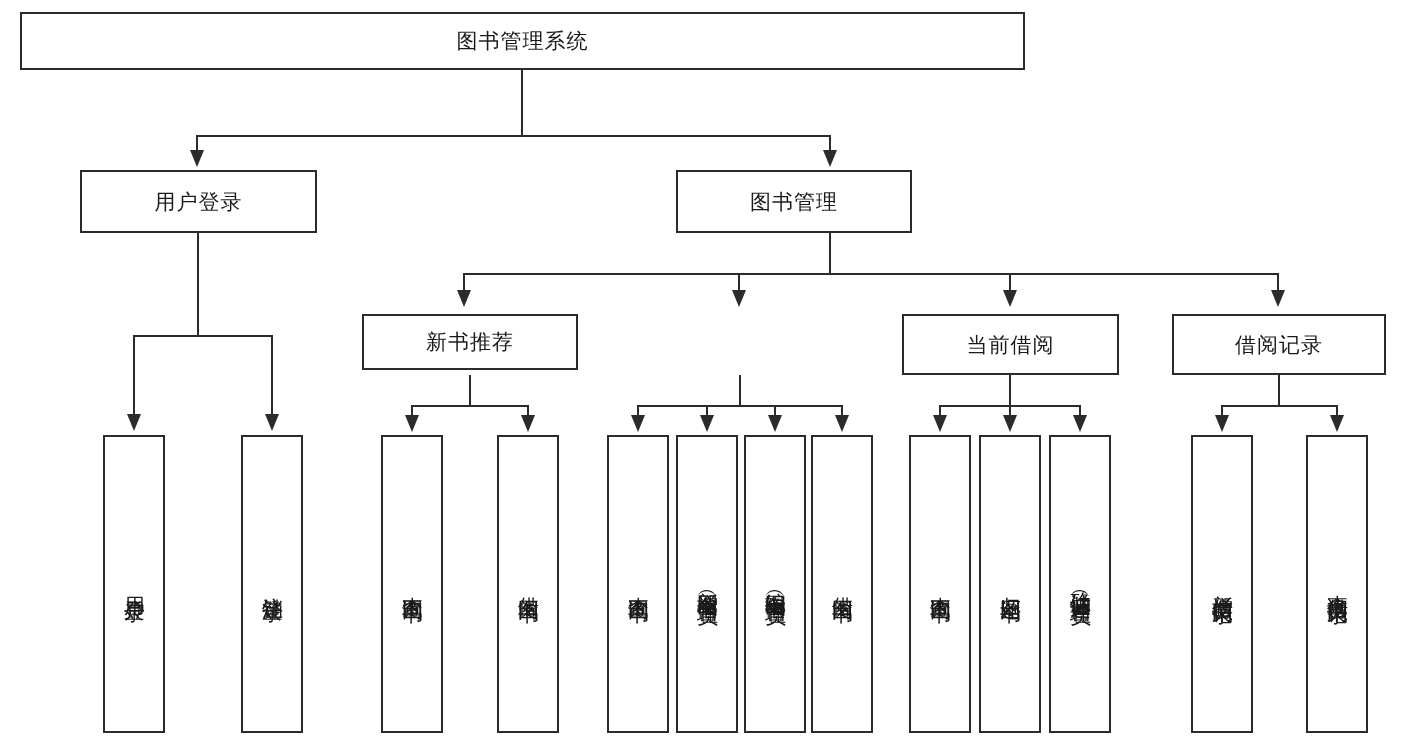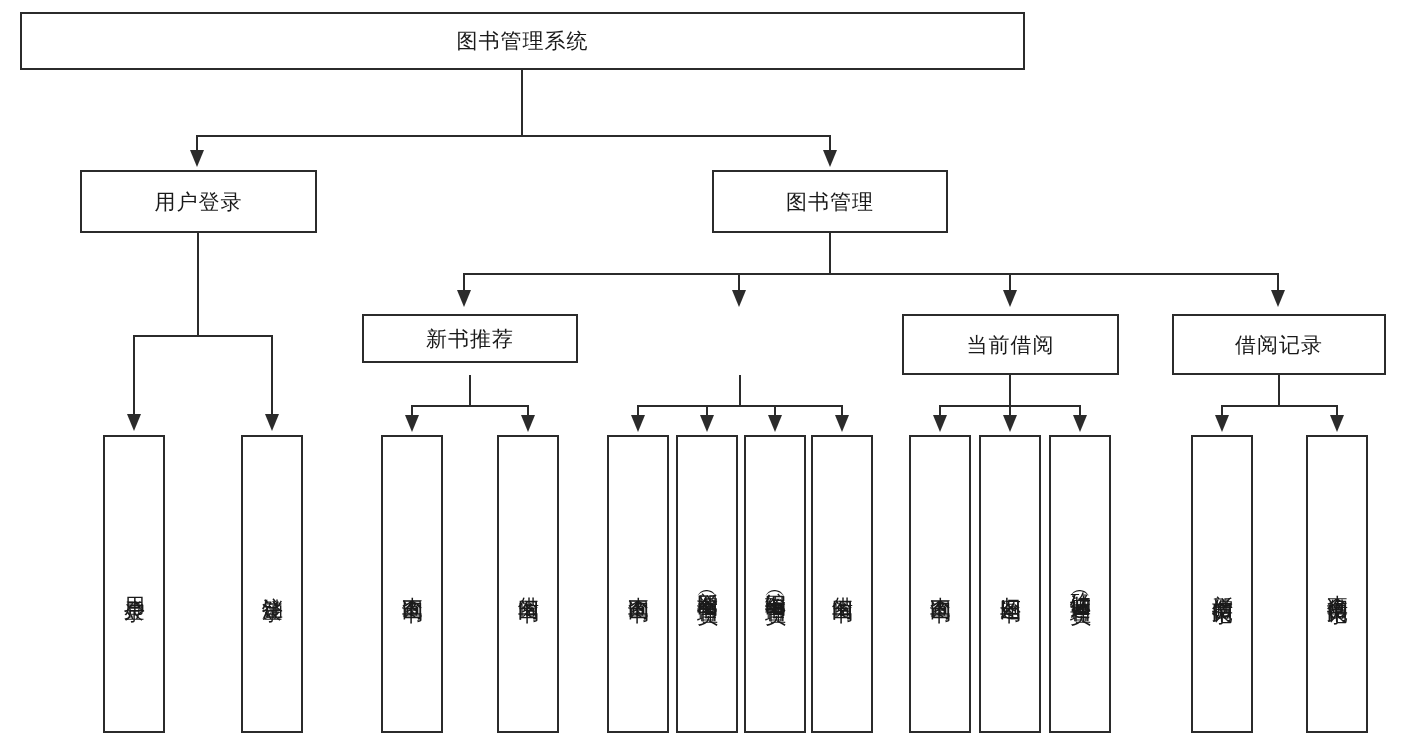--- a/index.html
+++ b/index.html
@@ -82,36 +82,36 @@
   <div class="line line-h" style="left:196px; top:135px; width:635px; height:2px;"></div>
 
   <div class="line line-v" style="left:196px; top:135px; width:2px; height:16px;"></div>
   <div class="arrow" style="left:190px; top:150px;"></div>
   <div class="line line-v" style="left:829px; top:135px; width:2px; height:16px;"></div>
   <div class="arrow" style="left:823px; top:150px;"></div>
 
   <div class="node node-h" style="left:80px; top:170px; width:237px; height:63px;">
     <span>用户登录</span>
   </div>
-  <div class="node node-h" style="left:712px; top:170px; width:236px; height:63px;">
+  <div class="node node-h" style="left:676px; top:170px; width:236px; height:63px;">
     <span>图书管理</span>
   </div>
 
   <div class="line line-v" style="left:829px; top:233px; width:2px; height:41px;"></div>
   <div class="line line-h" style="left:463px; top:273px; width:816px; height:2px;"></div>
   <div class="line line-v" style="left:463px; top:273px; width:2px; height:18px;"></div>
   <div class="arrow" style="left:457px; top:290px;"></div>
   <div class="line line-v" style="left:738px; top:273px; width:2px; height:18px;"></div>
   <div class="arrow" style="left:732px; top:290px;"></div>
   <div class="line line-v" style="left:1009px; top:273px; width:2px; height:18px;"></div>
   <div class="arrow" style="left:1003px; top:290px;"></div>
   <div class="line line-v" style="left:1277px; top:273px; width:2px; height:18px;"></div>
   <div class="arrow" style="left:1271px; top:290px;"></div>
 
-  <div class="node node-h" style="left:362px; top:314px; width:216px; height:49px;">
+  <div class="node node-h" style="left:362px; top:314px; width:216px; height:56px;">
     <span>新书推荐</span>
   </div>
   <div class="node node-h" style="left:902px; top:314px; width:217px; height:61px;">
     <span>当前借阅</span>
   </div>
   <div class="node node-h" style="left:1172px; top:314px; width:214px; height:61px;">
     <span>借阅记录</span>
   </div>
 
   <div class="line line-v" style="left:197px; top:233px; width:2px; height:103px;"></div>

